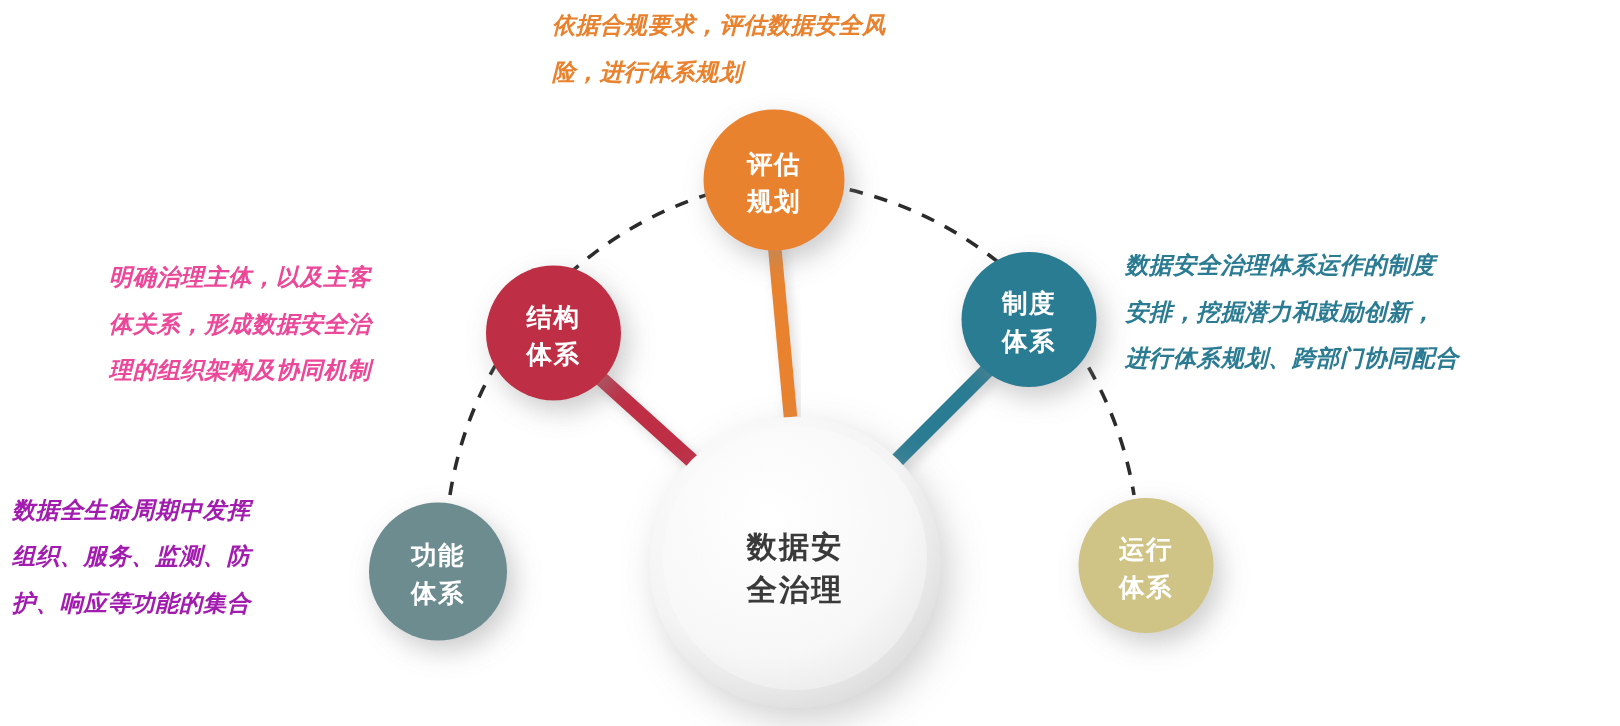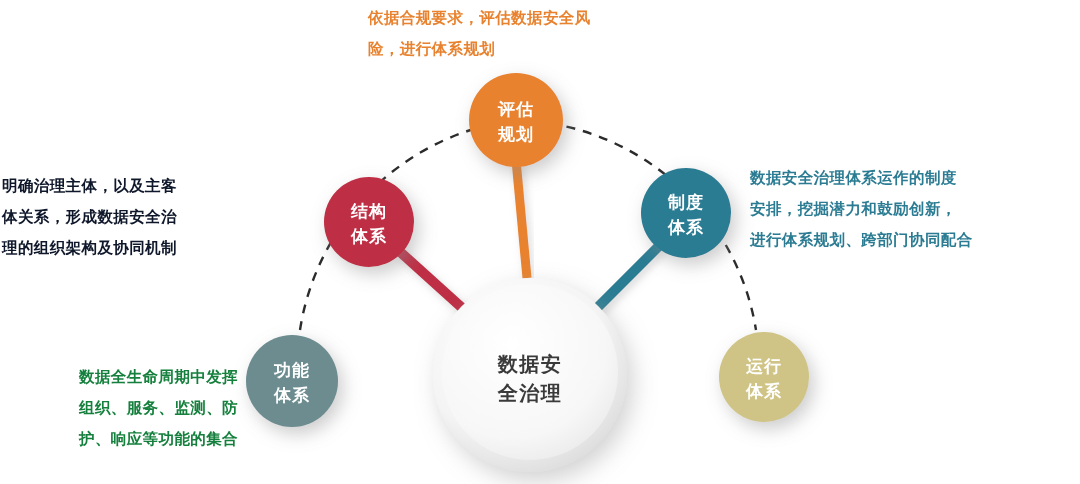--- a/index.html
+++ b/index.html
@@ -13,20 +13,21 @@
   #stage{position:absolute;left:0;top:0;width:1080px;height:484px;}
   svg#wheel{position:absolute;left:0;top:0;width:1080px;height:484px;}
 
   .note{
     position:absolute;
     font-weight:bold;
     font-size:15.5px;
     line-height:31px;
     letter-spacing:0.4px;
     white-space:pre-line;
+    font-style:italic;
   }
   .node-label{
     font-weight:bold;
     font-size:17px;
     fill:#ffffff;
     letter-spacing:1px;
   }
   .center-label{
     font-weight:bold;
     font-size:20px;
@@ -116,23 +117,23 @@
 
     <g>
       <circle cx="764" cy="377" r="45" fill="#CFC485" filter="url(#softShadow)"></circle>
       <text class="node-label" x="764" y="372" text-anchor="middle">运行</text>
       <text class="node-label" x="764" y="397" text-anchor="middle">体系</text>
     </g>
   </svg>
 
   <div class="note" id="note0" style="left: 368px; top: 2px; width: 330px; color: rgb(232, 130, 46); text-align: left;">依据合规要求，评估数据安全风
 险，进行体系规划</div>
-  <div class="note" id="note1" style="left: 2px; top: 170px; width: 260px; color: #0f172a; text-align: left;">明确治理主体，以及主客
+  <div class="note" id="note1" style="left: 30px; top: 170px; width: 260px; color: #ec4899; text-align: center;">明确治理主体，以及主客
 体关系，形成数据安全治
 理的组织架构及协同机制</div>
   <div class="note" id="note2" style="left: 750px; top: 162px; width: 320px; color: rgb(43, 124, 147); text-align: left;">数据安全治理体系运作的制度
 安排，挖掘潜力和鼓励创新，
 进行体系规划、跨部门协同配合</div>
-  <div class="note" id="note3" style="left: 8px; top: 325px; width: 230px; color: #15803d; text-align: right; margin-top: 36px;">数据全生命周期中发挥
+  <div class="note" id="note3" style="left: 8px; top: 325px; width: 230px; color: #a21caf; text-align: left;">数据全生命周期中发挥
 组织、服务、监测、防
 护、响应等功能的集合</div>
 
 </div>
 
 </body></html>

